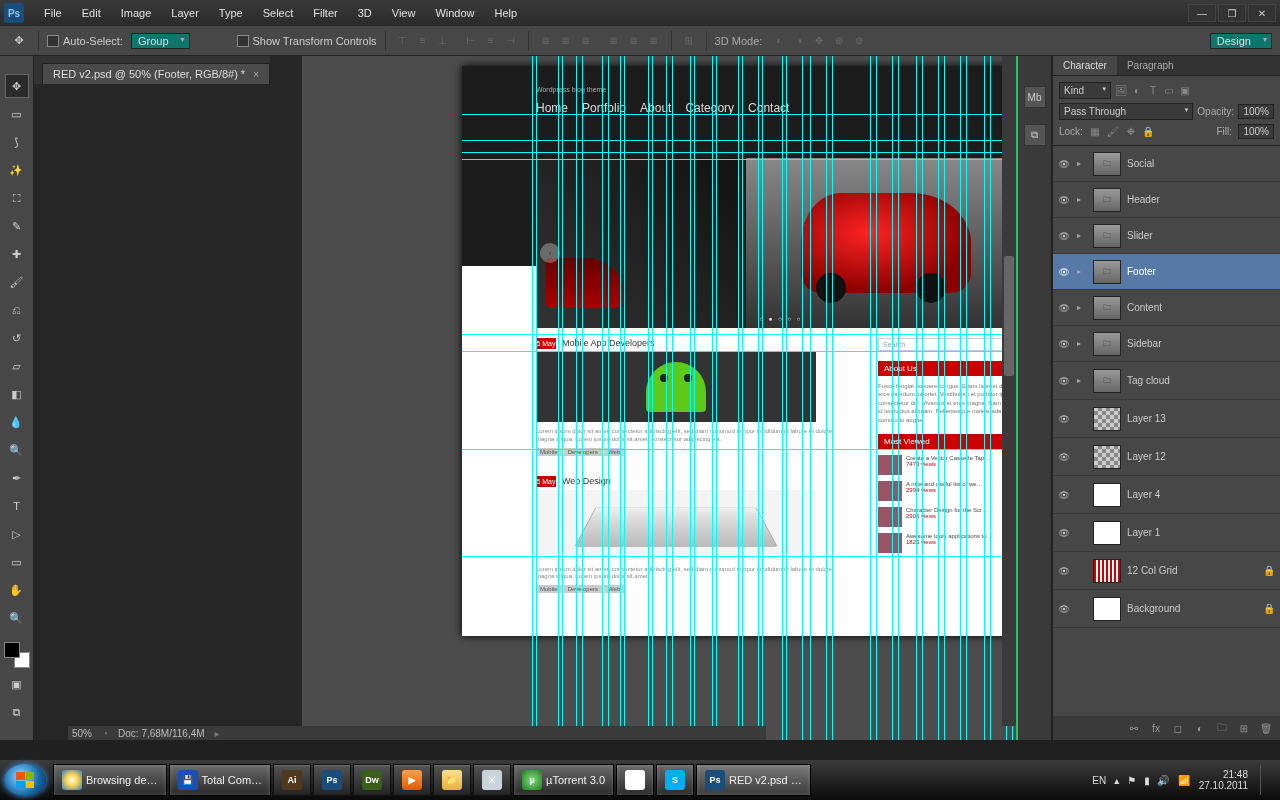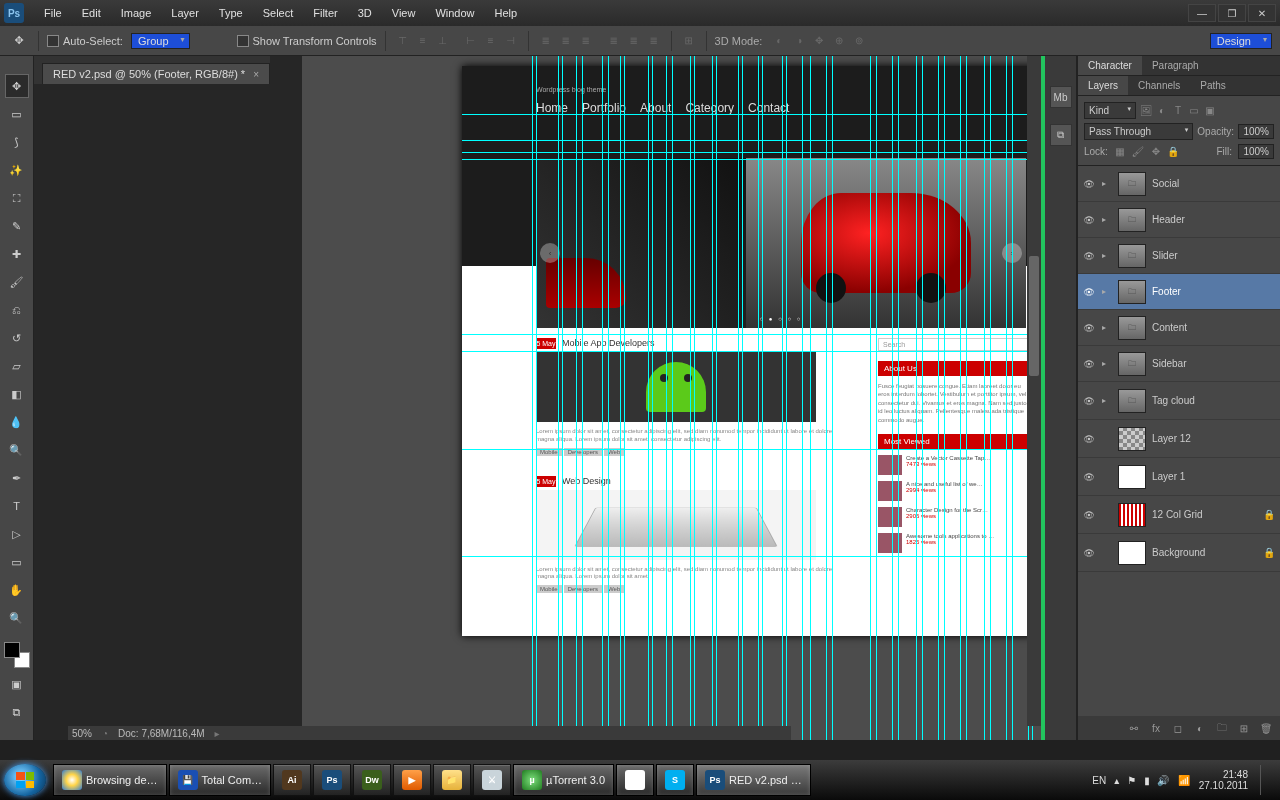--- a/index.html
+++ b/index.html
@@ -8,21 +8,21 @@
 .titlebar { background: linear-gradient(#3a3a3a,#2a2a2a); height: 26px; display: flex; align-items: center; padding: 0 4px; }
 .ps-logo { width: 20px; height: 20px; background: #1a4d7a; color: #8cc5ef; font-weight: bold; font-size: 10px; display: flex; align-items: center; justify-content: center; border-radius: 3px; margin-right: 12px; }
 .menubar { display: flex; gap: 4px; }
 .menu-item { padding: 2px 8px; color: #e0e0e0; cursor: pointer; }
 .win-ctrl { margin-left: auto; display: flex; gap: 2px; }
 .win-btn { width: 28px; height: 18px; background: #333; color: #ccc; display: flex; align-items: center; justify-content: center; font-size: 10px; border: 1px solid #444; }
 
 .optionsbar { background: #474747; height: 30px; display: flex; align-items: center; padding: 0 8px; gap: 8px; border-bottom: 1px solid #222; }
 .opt-icon { width: 22px; height: 22px; display: flex; align-items: center; justify-content: center; }
 .chk { width: 12px; height: 12px; border: 1px solid #888; background: #333; margin-right: 4px; }
-.opt-sel { background: #1d4ed8; border: 1px solid #222; padding: 1px 20px 1px 6px; position: relative; color: #ddd; font-size: 11px; }
+.opt-sel { background: #0f766e; border: 1px solid #222; padding: 1px 20px 1px 6px; position: relative; color: #ddd; font-size: 11px; }
 .opt-sel::after { content: "▾"; position: absolute; right: 4px; top: 1px; font-size: 8px; color: #aaa; }
 .opt-divider { width: 1px; height: 20px; background: #333; }
 .icon-row { display: flex; gap: 2px; }
 .icon-cell { width: 18px; height: 18px; border: 1px solid transparent; display: flex; align-items: center; justify-content: center; color: #999; font-size: 10px; }
 .icon-cell.disabled { opacity: .4; }
 
 .workspace { display: flex; height: 684px; }
 .toolbox { width: 34px; background: #474747; border-right: 1px solid #222; display: flex; flex-direction: column; align-items: center; padding-top: 18px; gap: 4px; }
 .tool { width: 24px; height: 24px; display: flex; align-items: center; justify-content: center; color: #ccc; border: 1px solid transparent; position: relative; }
 .tool.sel { background: #2b2b2b; border: 1px solid #666; }
@@ -74,24 +74,24 @@
 .m-search { border: 1px solid #ccc; padding: 2px 4px; font-size: 7px; color: #999; margin-bottom: 10px; }
 .m-widget-h { background: #c00; color: #fff; padding: 3px 6px; font-size: 8px; margin-bottom: 6px; }
 .m-widget-t { font-size: 6px; color: #777; line-height: 1.4; margin-bottom: 10px; }
 .m-item { display: flex; gap: 4px; margin-bottom: 6px; font-size: 6px; }
 .m-item-th { width: 24px; height: 20px; background: #956; }
 .m-item-t .a { color: #444; } .m-item-t .b { color: #c00; }
 .scrollbar-v { position: absolute; right: 0; top: 0; bottom: 14px; width: 14px; background: #3a3a3a; }
 .scroll-thumb { position: absolute; left: 2px; right: 2px; top: 200px; height: 120px; background: #666; border-radius: 2px; }
 .scrollbar-h { position: absolute; left: 34px; right: 250px; bottom: 0; height: 14px; background: #3a3a3a; display: flex; align-items: center; padding-left: 4px; gap: 10px; font-size: 10px; color: #bbb; }
 
-.ministrip { width: 36px; background: #3a3a3a; border-left: 4px solid #22c55e; border-right: 1px solid #222; display: flex; flex-direction: column; align-items: center; padding-top: 30px; gap: 16px; }
+.ministrip { width: 36px; background: #3a3a3a; border-left: 2px solid #22c55e; border-right: 1px solid #222; display: flex; flex-direction: column; align-items: center; padding-top: 30px; gap: 16px; }
 .mini { width: 22px; height: 22px; background: #555; border: 1px solid #333; display: flex; align-items: center; justify-content: center; font-size: 10px; color: #ccc; }
 
-.panels { width: 203px; background: #474747; border-left: 1px solid #222; display: flex; flex-direction: column; font-size: 10px; color: #ccc; overflow: hidden; }
+.panels { width: 228px; background: #474747; border-left: 1px solid #222; display: flex; flex-direction: column; font-size: 10px; color: #ccc; overflow: hidden; }
 .panel-tabs { display: flex; background: #333; border-bottom: 1px solid #222; }
 .panel-tab { padding: 4px 10px; color: #aaa; }
 .panel-tab.sel { background: #474747; color: #ddd; }
 .panel-body { padding: 6px; border-bottom: 1px solid #222; }
 .blend-row { display: flex; align-items: center; gap: 4px; margin-bottom: 4px; }
 .blend-sel { flex: 1; background: #3a3a3a; border: 1px solid #222; padding: 2px 4px; position: relative; }
 .blend-sel::after { content: "▾"; position: absolute; right: 4px; top: 2px; font-size: 7px; }
 .lbl { color: #aaa; }
 .val { background: #3a3a3a; border: 1px solid #222; padding: 1px 4px; width: 36px; text-align: right; }
 .lock-row { display: flex; align-items: center; gap: 6px; margin-top: 2px; }
@@ -396,25 +396,20 @@
   <div class="ministrip">
     <div class="mini">Mb</div>
     <div class="mini">⧉</div>
   </div>
 
   <div class="panels">
     <div class="panel-tabs">
         <div class="panel-tab sel">Character</div>
         <div class="panel-tab">Paragraph</div>
       </div>
-    <div class="panel-tabs">
-        <div class="panel-tab sel">Layers</div>
-        <div class="panel-tab">Channels</div>
-        <div class="panel-tab">Paths</div>
-      </div>
     <div class="panel-body">
       <div class="blend-row">
         <div class="blend-sel" style="flex:0 0 52px">Kind</div>
         <div class="lock-ic">🖼</div>
         <div class="lock-ic">◐</div>
         <div class="lock-ic">T</div>
         <div class="lock-ic">▭</div>
         <div class="lock-ic">▣</div>
       </div>
       <div class="blend-row">
@@ -488,21 +483,37 @@
   <div class="disclose">▸</div>
   <div class="lthumb folder">🗀</div>
   <div class="lname">Tag cloud</div>
   </div>
         <div class="layer">
           <div class="vis">
             <span class="eye"></span>
           </div>
   <div class="disclose"></div>
   <div class="lthumb trans"></div>
+  <div class="lname">Layer 13</div>
+  </div>
+        <div class="layer">
+          <div class="vis">
+            <span class="eye"></span>
+          </div>
+  <div class="disclose"></div>
+  <div class="lthumb trans"></div>
   <div class="lname">Layer 12</div>
+  </div>
+        <div class="layer">
+          <div class="vis">
+            <span class="eye"></span>
+          </div>
+  <div class="disclose"></div>
+  <div class="lthumb white"></div>
+  <div class="lname">Layer 4</div>
   </div>
         <div class="layer">
           <div class="vis">
             <span class="eye"></span>
           </div>
   <div class="disclose"></div>
   <div class="lthumb white"></div>
   <div class="lname">Layer 1</div>
   </div>
         <div class="layer">

